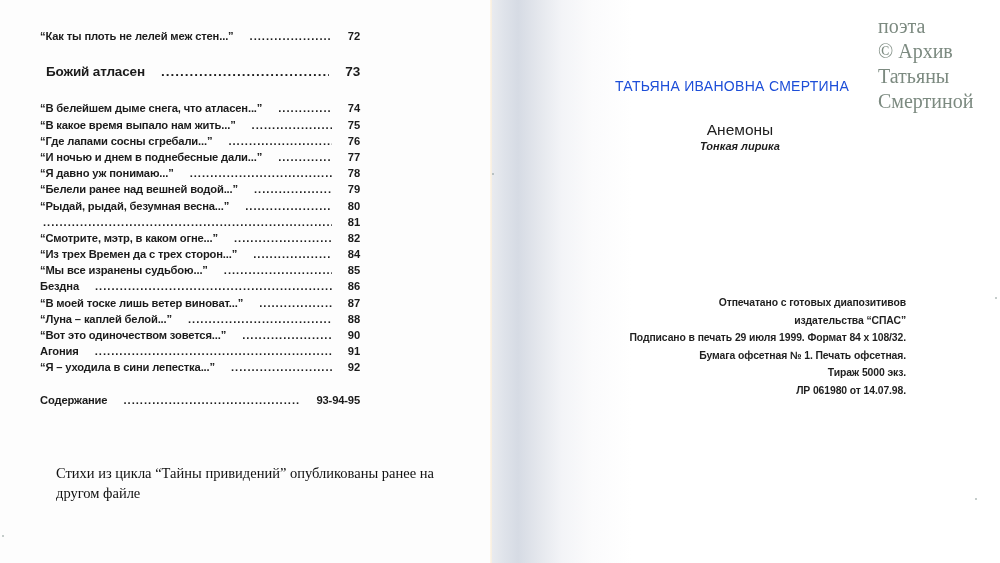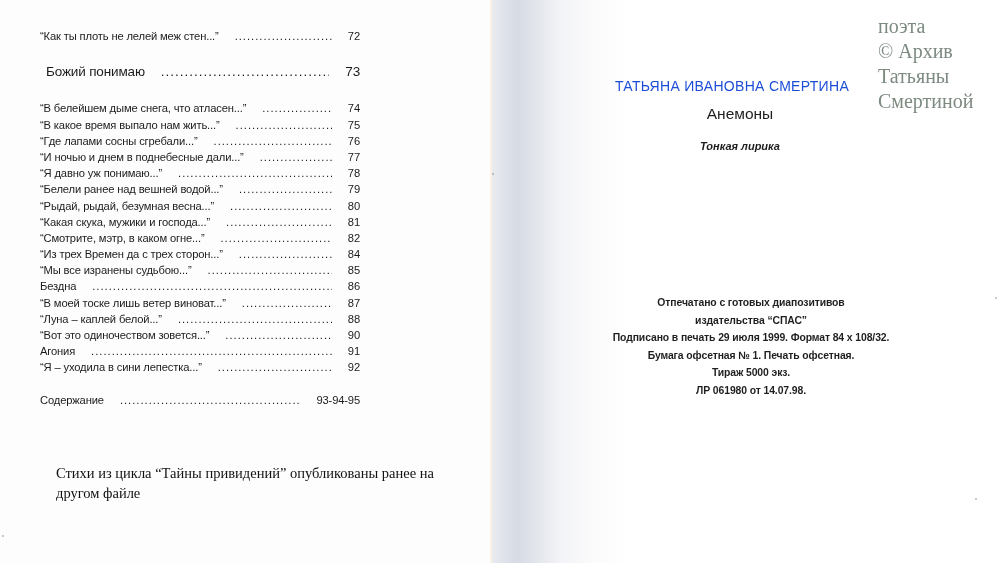--- a/index.html
+++ b/index.html
@@ -17,48 +17,48 @@
     position: absolute; left: 492px; top: 0; width: 508px; height: 563px;
     background: linear-gradient(90deg, #e9ebef 0px, #dfe3ea 12px, #d6dbe4 26px, #e3e6ec 45px, #f3f4f7 70px, #fbfbfc 100px, #ffffff 140px);
   }
   .gutter-edge {
     position: absolute; left: 490px; top: 0; width: 3px; height: 563px;
     background: linear-gradient(90deg, #fff6e8, #f1e9dc);
   }
   .toc { position: absolute; left: 40px; top: 28px; width: 320px; font-family: "Liberation Sans", sans-serif; font-stretch: condensed; }
   .toc-row {
     display: flex; align-items: baseline; font-size: 11.2px; color: #1b1b1b;
-    height: 16.2px; line-height: 16.2px; font-weight: normal; letter-spacing: -0.15px; gap: 13px;
+    height: 16.2px; line-height: 16.2px; font-weight: bold; letter-spacing: -0.15px; gap: 13px;
   }
   .toc-row .title { white-space: nowrap; }
   .toc-row .dots { flex: 1; overflow: hidden; white-space: nowrap; margin: 0 3px; letter-spacing: 1px; }
   .toc-row .dots::after { content: "......................................................................................................................"; }
   .toc-row .page { white-space: nowrap; }
   .toc-row.section { font-size: 13.5px; margin-left: 6px; }
   .gap-a { height: 20px; }
   .gap-b { height: 20px; }
   .gap-c { height: 16px; }
   .note {
     position: absolute; left: 56px; top: 463px; width: 420px;
     font-size: 14.5px; line-height: 20px; color: #111;
   }
   .author {
     position: absolute; left: 592px; top: 78px; width: 280px; text-align: center;
     font-family: "Liberation Sans", sans-serif; font-size: 14px; letter-spacing: 0.3px; color: #1d4ed8;
   }
   .book-title {
-    position: absolute; left: 660px; top: 105px; width: 160px; text-align: center;
+    position: absolute; left: 660px; top: 121px; width: 160px; text-align: center;
     font-family: "Liberation Sans", sans-serif; font-stretch: condensed; font-size: 15.5px; color: #1e1e1e;
   }
   .subtitle {
     position: absolute; left: 660px; top: 140px; width: 160px; text-align: center;
     font-family: "Liberation Sans", sans-serif; font-style: italic; font-weight: bold; font-size: 11px; color: #1e1e1e;
   }
   .imprint {
-    position: absolute; left: 596px; top: 294px; width: 310px; text-align: center;
+    position: absolute; left: 596px; top: 294px; width: 310px; text-align: right;
     font-family: "Liberation Sans", sans-serif; font-weight: bold; font-size: 10.4px; line-height: 17.5px; color: #1f1f1f;
     letter-spacing: -0.1px;
   }
   .watermark {
     position: absolute; left: 878px; top: 14px; width: 120px;
     font-size: 20px; line-height: 25px; color: #7c8a80;
   }
   .speck { position: absolute; width: 2px; height: 2px; background: #7d8f8a; border-radius: 1px; opacity: .6; }
 </style>
 </head>
@@ -68,21 +68,21 @@
 
   <div class="page-left">
     <div class="toc">
       <div class="toc-row">
         <span class="title">“Как ты плоть не лелей меж стен...”</span>
         <span class="dots"></span>
         <span class="page">72</span>
       </div>
       <div class="gap-a"></div>
       <div class="toc-row section">
-        <span class="title">Божий понимаю</span>
+        <span class="title">Божий атласен</span>
         <span class="dots"></span>
         <span class="page">73</span>
       </div>
       <div class="gap-b"></div>
       <div id="toc-list">
         <div class="toc-row">
             <span class="title">“В белейшем дыме снега, что атласен...”</span>
             <span class="dots"></span>
             <span class="page">74</span>
           </div>
@@ -110,21 +110,20 @@
             <span class="title">“Белели ранее над вешней водой...”</span>
             <span class="dots"></span>
             <span class="page">79</span>
           </div>
         <div class="toc-row">
             <span class="title">“Рыдай, рыдай, безумная весна...”</span>
             <span class="dots"></span>
             <span class="page">80</span>
           </div>
         <div class="toc-row">
-            <span class="title">“Какая скука, мужики и господа...”</span>
             <span class="dots"></span>
             <span class="page">81</span>
           </div>
         <div class="toc-row">
             <span class="title">“Смотрите, мэтр, в каком огне...”</span>
             <span class="dots"></span>
             <span class="page">82</span>
           </div>
         <div class="toc-row">
             <span class="title">“Из трех Времен да с трех сторон...”</span>

